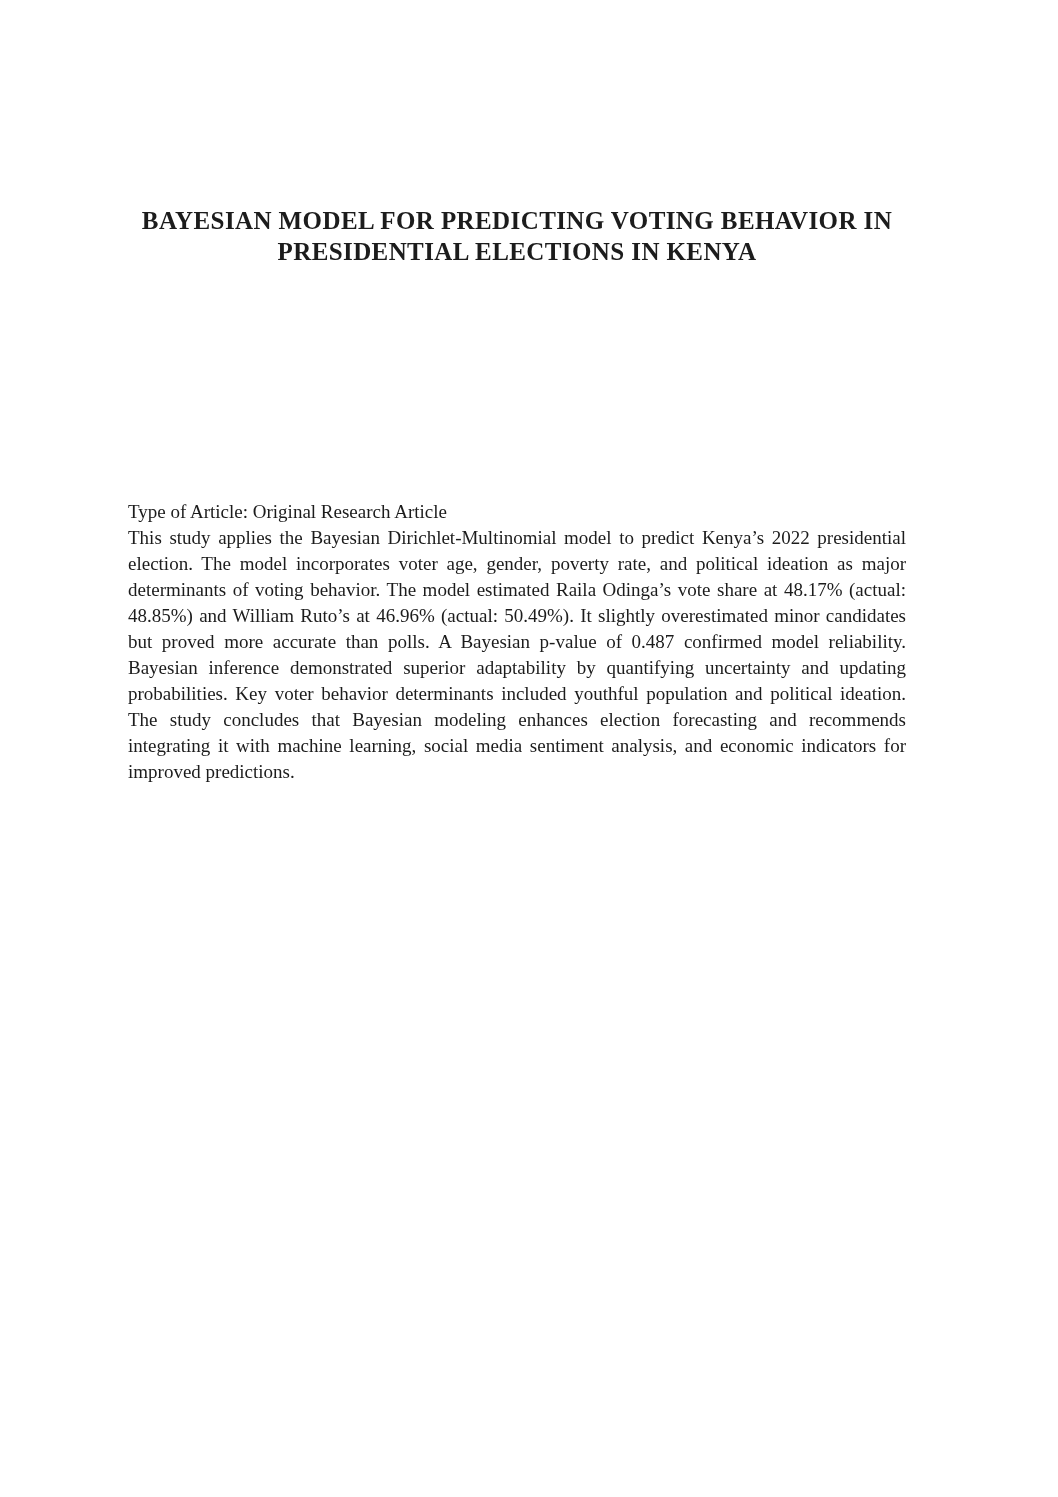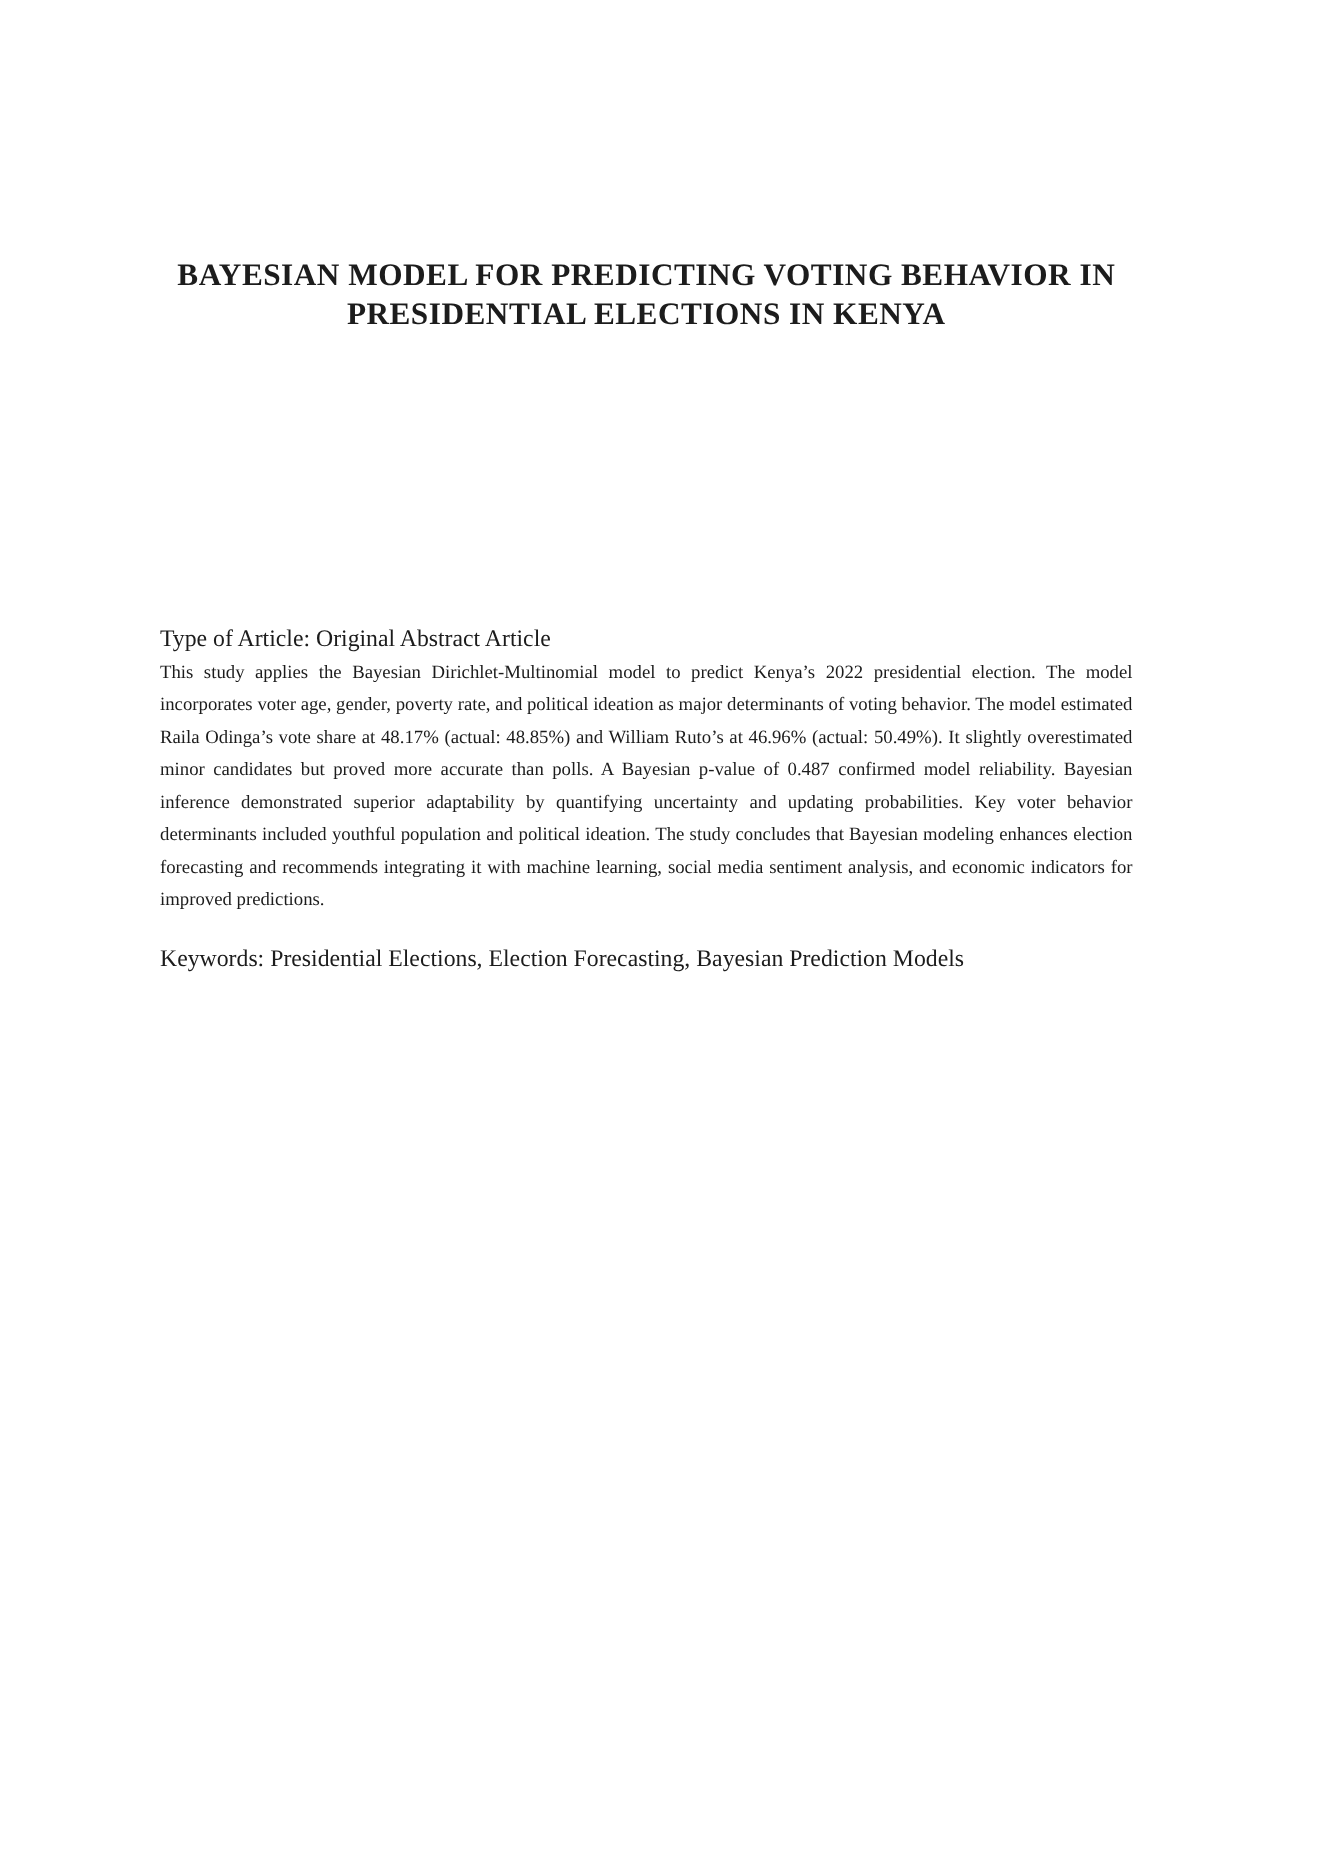--- a/index.html
+++ b/index.html
@@ -41,46 +41,42 @@
     font-weight: normal;
   }
   .abstract-heading {
     margin-top: 132px;
     font-weight: bold;
     font-size: 19px;
     line-height: 26px;
   }
   .abstract-text {
     margin: 0;
-    font-size: 15px;
+    font-size: 19px;
     line-height: 26px;
     text-align: justify;
     text-justify: inter-word;
   }
   .keywords-line {
     margin-top: 22px;
     font-size: 19px;
     line-height: 26px;
   }
 </style>
 </head>
 <body>
 
 <div class="page">
   <div class="content">
 
     <h1 class="title">BAYESIAN MODEL FOR PREDICTING VOTING BEHAVIOR IN PRESIDENTIAL ELECTIONS IN KENYA</h1>
 
     <div class="type-line">
       <span class="label">Type of Article:</span>
-      <span>Original Abstract Article</span>
+      <span>Original Research Article</span>
     </div>
 
 
     <p class="abstract-text">This study applies the Bayesian Dirichlet-Multinomial model to predict Kenya’s 2022 presidential election. The model incorporates voter age, gender, poverty rate, and political ideation as major determinants of voting behavior. The model estimated Raila Odinga’s vote share at 48.17% (actual: 48.85%) and William Ruto’s at 46.96% (actual: 50.49%). It slightly overestimated minor candidates but proved more accurate than polls. A Bayesian p-value of 0.487 confirmed model reliability. Bayesian inference demonstrated superior adaptability by quantifying uncertainty and updating probabilities. Key voter behavior determinants included youthful population and political ideation. The study concludes that Bayesian modeling enhances election forecasting and recommends integrating it with machine learning, social media sentiment analysis, and economic indicators for improved predictions.</p>
 
-    <div class="keywords-line">
-      <span class="label">Keywords:</span>
-      <span>Presidential Elections, Election Forecasting, Bayesian Prediction Models</span>
-    </div>
 
   </div>
 </div>
 
 </body></html>

